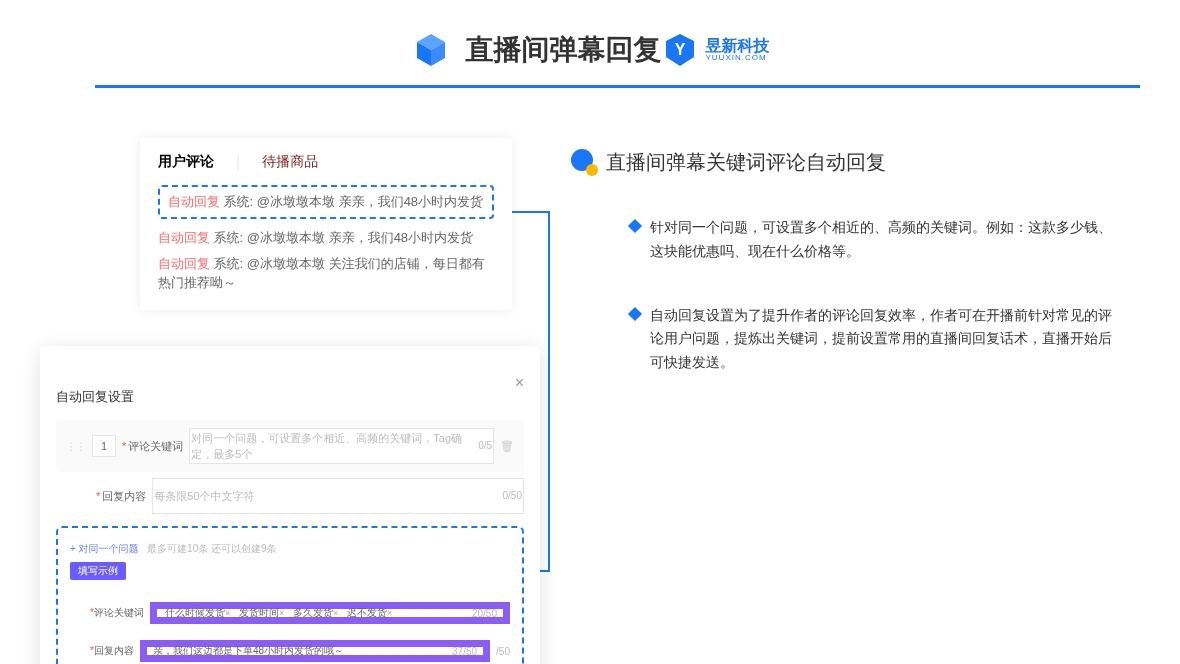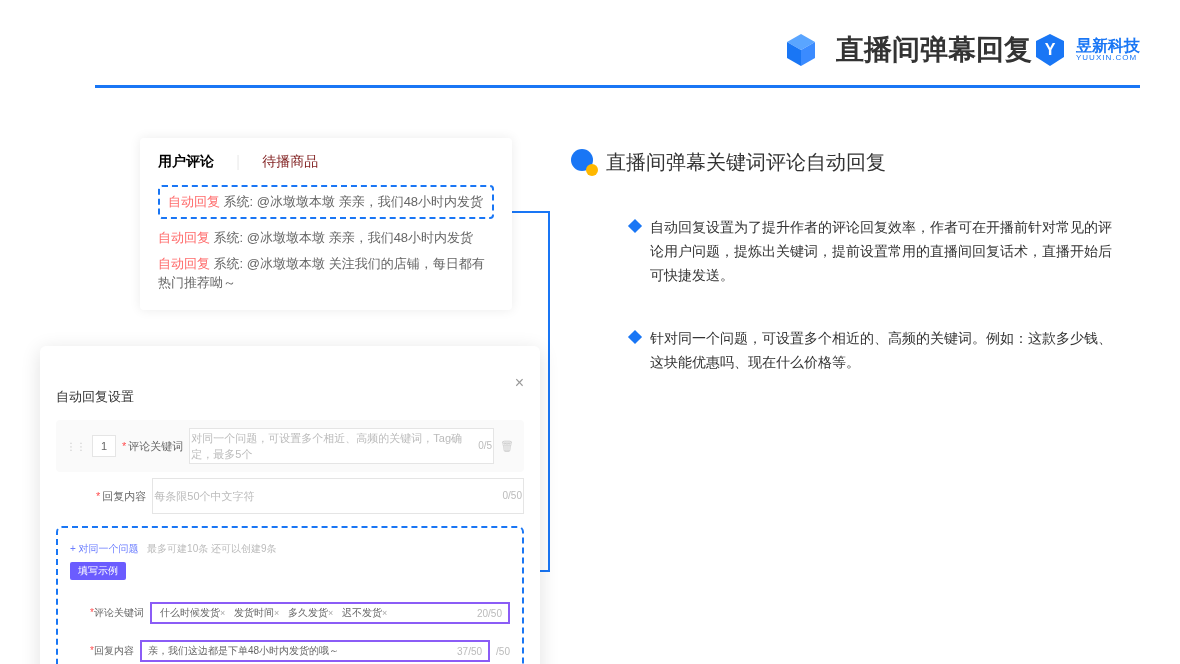--- a/index.html
+++ b/index.html
@@ -1,19 +1,19 @@
 <!DOCTYPE html>
 <html><head>
 <meta charset="utf-8">
 <style>
 * { margin: 0; padding: 0; box-sizing: border-box; }
 body { font-family: "Microsoft YaHei", "PingFang SC", sans-serif; background: #fff; width: 1180px; height: 664px; }
 
 
-.header { display: flex; align-items: center; justify-content: flex-end; padding: 30px 40px 0 40px; }
+.header { display: flex; align-items: center; justify-content: center; padding: 30px 40px 0 40px; }
 .header-left { display: flex; align-items: center; gap: 15px; }
 .cube-icon { width: 40px; height: 40px; }
 .title { font-size: 28px; font-weight: bold; color: #333; }
 .brand { display: flex; align-items: center; gap: 8px; }
 .brand-icon { width: 36px; height: 36px; }
 .brand-text { display: flex; flex-direction: column; line-height: 1; }
 .brand-cn { font-size: 16px; font-weight: bold; color: #1976f5; }
 .brand-en { font-size: 8px; color: #1976f5; letter-spacing: 1px; }
 .header-line { height: 3px; background: #1976f5; margin: 15px 40px 0 95px; }
 
@@ -85,21 +85,21 @@
 .sp-add { font-size: 10px; color: #6b7dff; }
 .sp-add-note { font-size: 10px; color: #bbb; margin-left: 4px; }
 .sp-badge {
   display: inline-block; background: #6b5cff; color: #fff;
   font-size: 10px; padding: 2px 8px; border-radius: 2px;
   margin-top: 6px; margin-bottom: 6px;
 }
 .sp-ex-row { display: flex; align-items: center; gap: 6px; padding-left: 20px; margin-top: 16px; }
 .sp-ex-label { font-size: 10px; color: #666; }
 .sp-ex-input {
-  flex: 1; border: 2px solid #8b5cf6; background: #fff;
+  flex: 1; border: 7px solid #8b5cf6; background: #fff;
   padding: 3px 6px; font-size: 10px; color: #666;
   display: flex; justify-content: space-between; align-items: center;
   height: 22px;
 }
 .sp-tag { display: inline-block; padding: 0 2px; margin-right: 2px; font-size: 10px; color: #666; }
 .sp-tag-x { color: #aaa; font-size: 9px; }
 
 
 .connector {
   position: absolute; z-index: 1;
@@ -234,21 +234,21 @@
       <div class="sh-icon">
         <svg viewBox="0 0 28 28">
           <circle cx="12" cy="12" r="11" fill="#1976f5"></circle>
           <circle cx="22" cy="22" r="6" fill="#ffb800"></circle>
         </svg>
       </div>
       <div class="sh-title">直播间弹幕关键词评论自动回复</div>
     </div>
     <div class="bullet-item">
       <div class="bullet-icon"></div>
-      <div class="bullet-text">自动回复设置为了提升作者的评论回复效率，作者可在开播前针对常见的评论用户问题，提炼出关键词，提前设置常用的直播间回复话术，直播开始后可快捷发送。</div>
+      <div class="bullet-text">针对同一个问题，可设置多个相近的、高频的关键词。例如：这款多少钱、这块能优惠吗、现在什么价格等。</div>
     </div>
     <div class="bullet-item">
       <div class="bullet-icon"></div>
-      <div class="bullet-text">针对同一个问题，可设置多个相近的、高频的关键词。例如：这款多少钱、这块能优惠吗、现在什么价格等。</div>
+      <div class="bullet-text">自动回复设置为了提升作者的评论回复效率，作者可在开播前针对常见的评论用户问题，提炼出关键词，提前设置常用的直播间回复话术，直播开始后可快捷发送。</div>
     </div>
   </div>
 
 </div>
 
 </body></html>

